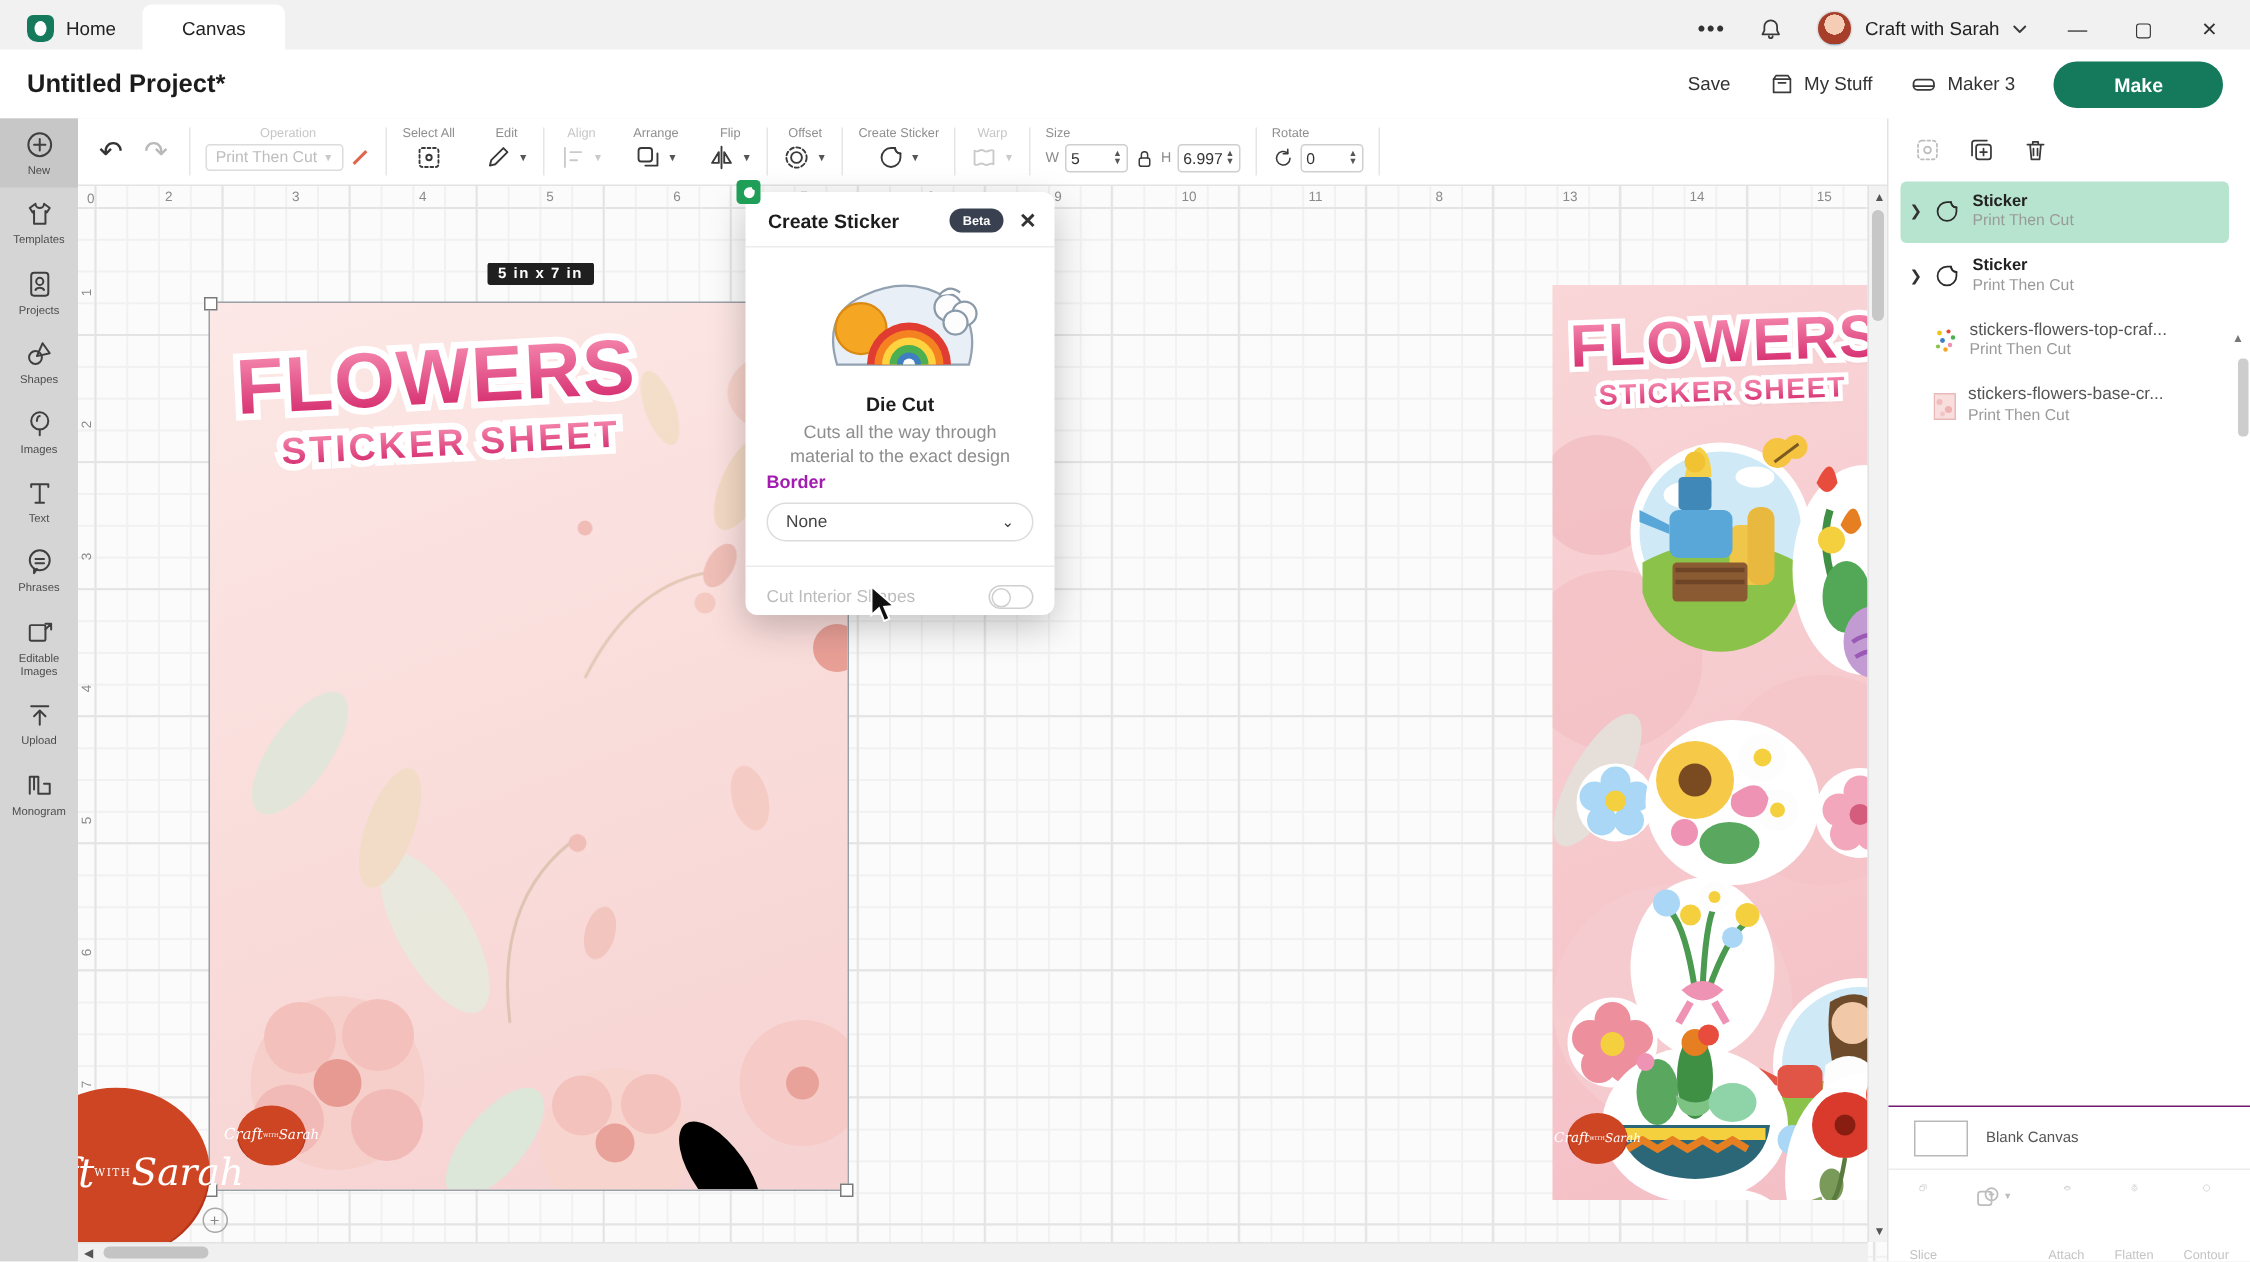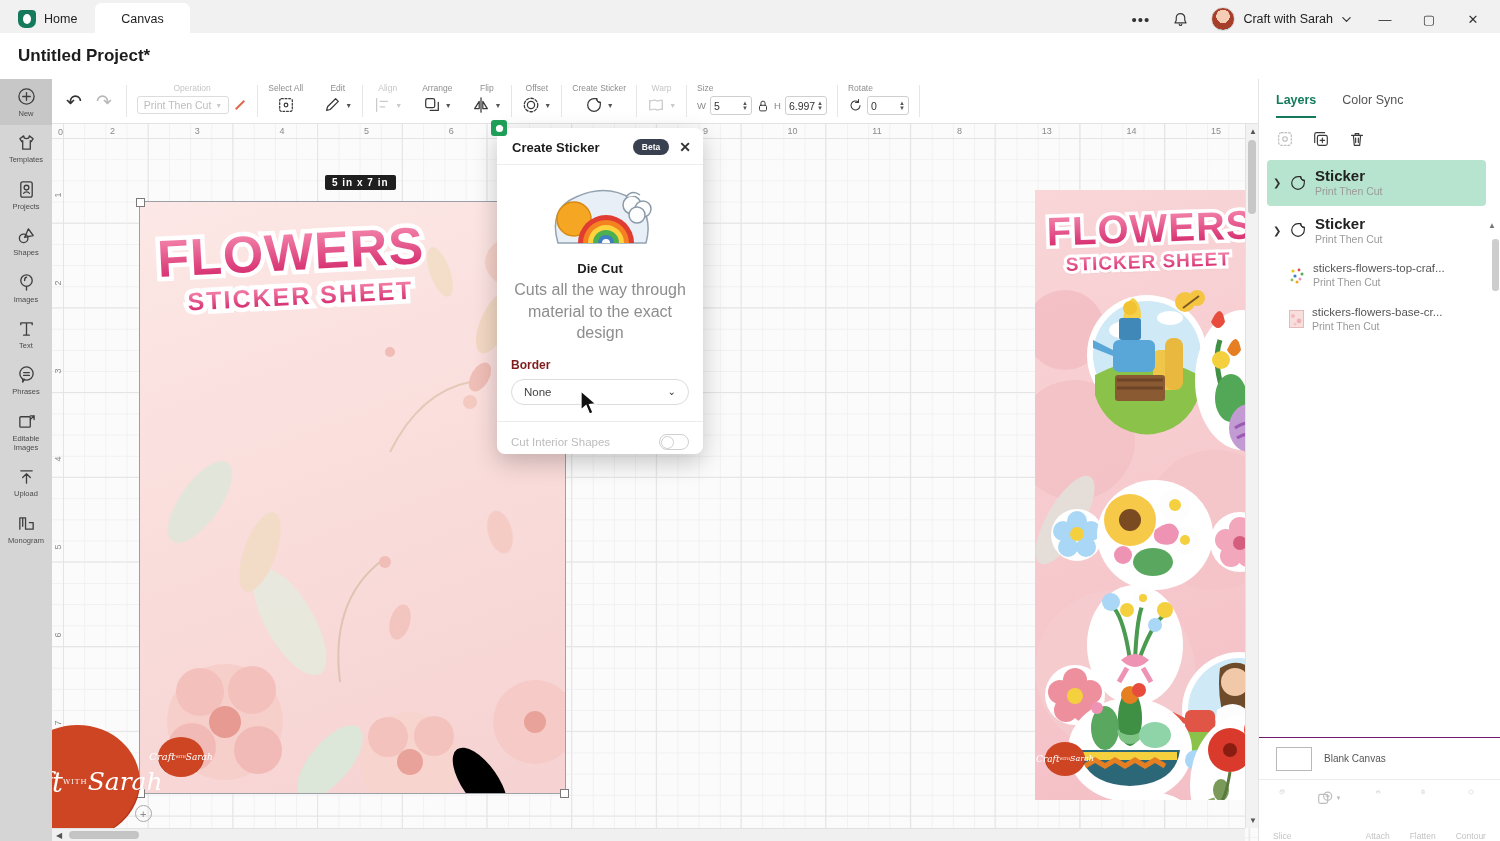--- a/index.html
+++ b/index.html
@@ -97,22 +97,22 @@
 
   
   .dialog { position:absolute; left:497px; top:128px; width:206px; background:#fff; border-radius:8px; box-shadow:0 8px 24px rgba(0,0,0,.22); z-index:6; }
   .dlg-tag { position:absolute; left:-6px; top:-8px; width:16px; height:16px; background:#1e9e57; border-radius:3px; display:flex; align-items:center; justify-content:center; }
   .dlg-head { display:flex; align-items:center; padding:11px 12px 9px 15px; border-bottom:1px solid #ececec; }
   .dlg-title { font-size:13px; font-weight:700; color:#1c1c1c; }
   .beta-pill { margin-left:auto; background:#394050; color:#fff; font-size:8.5px; font-weight:700; padding:3px 9px; border-radius:9px; }
   .dlg-close { margin-left:10px; font-size:14px; color:#333; font-weight:700; }
   .dlg-body { padding:10px 14px 0; text-align:center; }
   .diecut-name { font-size:13px; font-weight:700; color:#1c1c1c; margin-top:6px; }
-  .diecut-desc { font-size:16px; color:#8d8d8d; line-height:1.35; margin-top:3px; }
-  .border-label { text-align:left; font-size:12px; font-weight:700; color:#7f1d1d; margin-top:14px; }
+  .diecut-desc { font-size:12px; color:#8d8d8d; line-height:1.35; margin-top:3px; }
+  .border-label { text-align:left; font-size:12px; font-weight:700; color:#a21caf; margin-top:2px; }
   .dd { margin-top:7px; border:1px solid #dcdcdc; border-radius:15px; height:26px; display:flex; align-items:center; padding:11px 12px; font-size:11.5px; color:#444; }
   .dd .chev { margin-left:auto; font-size:10px; color:#333; }
   .dlg-div { border-top:1px solid #ececec; margin-top:16px; }
   .cis-row { display:flex; align-items:center; padding:12px 14px 4px; }
   .cis-label { font-size:11.5px; color:#bcbcbc; }
   .toggle { margin-left:auto; width:30px; height:16px; border:1.5px solid #cfcfcf; border-radius:9px; position:relative; }
   .toggle:after { content:""; position:absolute; left:1px; top:1px; width:11px; height:11px; border:1.5px solid #cfcfcf; border-radius:50%; background:#fff; }
   .dlg-btns { display:flex; gap:12px; padding:14px 14px 16px; }
   .btn-back { flex:1; border:1.5px solid #9cc8b8; color:#157a5c; background:#fff; font-size:11.5px; font-weight:700; border-radius:15px; height:27px; }
   .btn-apply { flex:1; border:none; background:#157a5c; color:#fff; font-size:11.5px; font-weight:700; border-radius:15px; height:27px; }
@@ -121,21 +121,21 @@
 
   
   .rpanel { position:absolute; top:79px; right:0; bottom:0; width:242px; background:#fff; border-left:1px solid #e3e3e3; z-index:4; }
   .rtabs { display:flex; gap:26px; padding:14px 0 0 17px; height:39px; }
   .rtab { font-size:12.5px; color:#555; padding-bottom:8px; }
   .rtab.active { color:#157a5c; font-weight:700; border-bottom:2px solid #157a5c; }
   .layer-tools { display:flex; gap:18px; padding:12px 0 10px 17px; align-items:center; }
   .lrow { display:flex; align-items:center; gap:8px; margin:2px 14px 2px 8px; padding:7px 6px; border-radius:4px; }
   .lrow.selected { background:#b7e4cf; }
   .lrow .chev { font-size:10px; color:#333; width:8px; }
-  .lname { font-size:15px; font-weight:700; color:#222; line-height:1.2; }
+  .lname { font-size:11px; font-weight:700; color:#222; line-height:1.2; }
   .lname.file { font-weight:400; font-size:11.5px; color:#555; }
   .lsub { font-size:10.5px; color:#9a9a9a; line-height:1.3; }
   .panel-scroll { position:absolute; right:1px; top:160px; width:7px; height:52px; background:#cdcdcd; border-radius:3px; }
   .panel-up { position:absolute; right:4px; top:142px; font-size:8px; color:#777; }
   .bc-row { position:absolute; left:0; right:0; bottom:62px; height:42px; border-top:1px solid #701a75; display:flex; align-items:center; gap:12px; padding:0 17px; }
   .bc-swatch { width:36px; height:24px; background:#fff; border:1px solid #b9b9b9; }
   .bc-label { font-size:10px; color:#555; }
   .ractions { position:absolute; left:0; right:0; bottom:0; height:62px; border-top:1px solid #ececec; display:flex; justify-content:space-between; padding:9px 14px 0; }
   .raction { display:flex; flex-direction:column; align-items:center; gap:4px; }
   .raction .rlabel { font-size:8.5px; color:#c3c3c3;margin-top:32px; }
@@ -168,20 +168,40 @@
           </svg>
       </div>
       <span class="winbtn">—</span>
       <span class="winbtn">▢</span>
       <span class="winbtn">✕</span>
     </div>
   </div>
 
   <div class="menubar">
     <span class="proj-title">Untitled Project*</span>
+    <div class="mb-right">
+      <span class="mb-item">
+          <span>Save</span>
+        </span>
+      <span class="mb-item">
+        <svg class="ico" style="width:16px;height:16px" viewBox="0 0 20 20">
+            <path d="M3 6h14v11H3z"></path>
+            <path d="M3 6l2-3h10l2 3M7 9h6"></path>
+          </svg>
+        <span>My Stuff</span>
+      </span>
+      <span class="mb-item">
+        <svg class="ico" style="width:17px;height:17px" viewBox="0 0 20 20">
+            <rect x="2" y="6" width="16" height="8" rx="3"></rect>
+            <path d="M2 11h16"></path>
+          </svg>
+        <span>Maker 3</span>
+      </span>
+      <button class="make-btn"><span>Make</span></button>
+    </div>
   </div>
 
   <div class="toolbar">
     <div class="undo-redo">
       <span class="undo">↶</span>
       <span class="redo">↷</span>
     </div>
     <div class="sep"></div>
     <div class="tgroup disabled">
       <span class="glabel">Operation</span>
@@ -690,24 +710,20 @@
       <span class="cis-label">Cut Interior Shapes</span>
       <span class="toggle"></span>
     </div>
   </div>
 
   <svg class="cursor" width="20" height="26" viewBox="0 0 20 26">
     <path d="M3 1 L3 20 L8 15.5 L11.5 24 L15 22.5 L11.5 14.5 L18 14 Z" fill="#111" stroke="#fff" stroke-width="1.3"></path>
   </svg>
 
   <div class="rpanel">
-    <div class="rtabs">
-      <span class="rtab active">Layers</span>
-      <span class="rtab">Color Sync</span>
-    </div>
     <div class="layer-tools">
       <svg class="rico" viewBox="0 0 20 20" stroke-dasharray="2 2">
           <rect x="3" y="3" width="14" height="14" rx="3"></rect>
           <circle cx="10" cy="10" r="2.5" stroke-dasharray="0"></circle>
         </svg>
       <svg class="rico" style="stroke:#3a3a3a" viewBox="0 0 20 20">
           <rect x="6" y="6" width="11" height="11" rx="2"></rect>
           <path d="M14 3H5a2 2 0 0 0-2 2v9M11.5 9v5M9 11.5h5"></path>
         </svg>
       <svg class="rico" style="stroke:#3a3a3a" viewBox="0 0 20 20">

